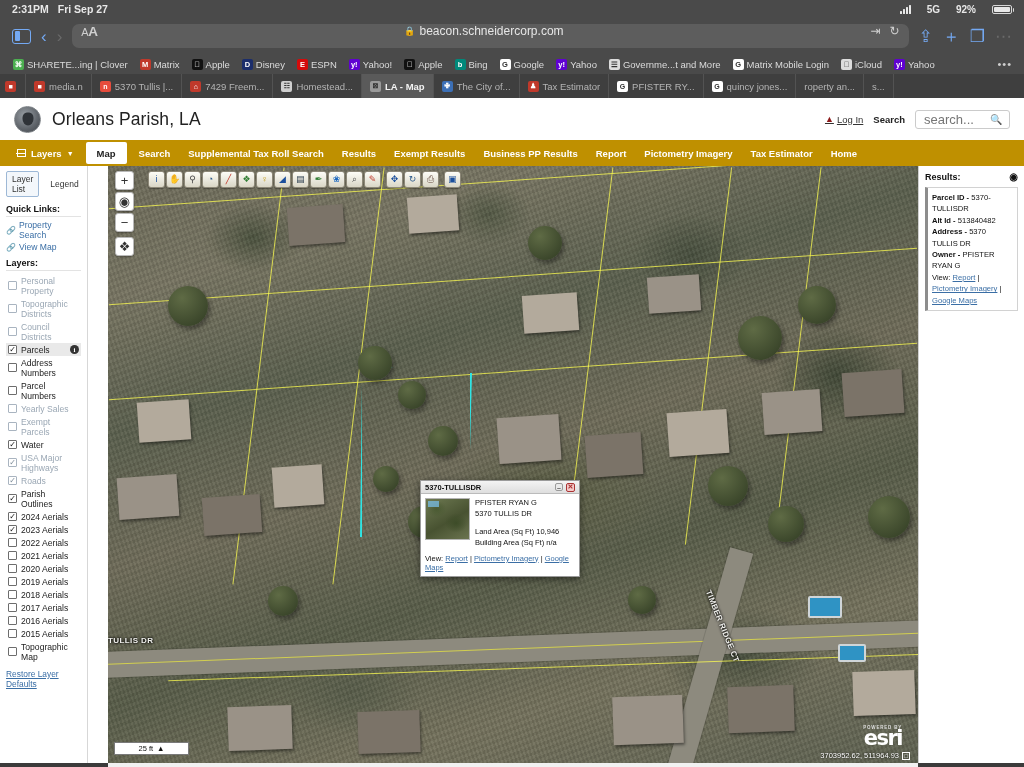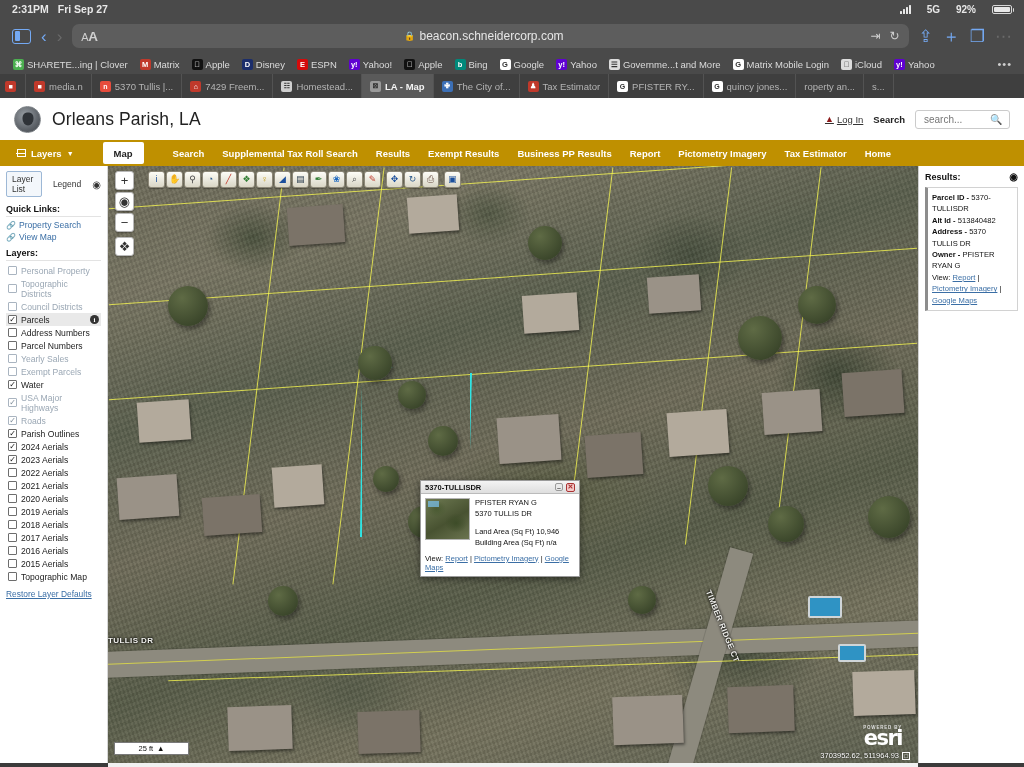--- a/index.html
+++ b/index.html
@@ -29,21 +29,21 @@
 
   .toolbar-row { height:36px; display:flex; align-items:center; padding:0 12px; gap:10px; }
   .tb-icon { color:#74a9f3; font-size:17px; line-height:1; cursor:pointer; user-select:none; }
   .tb-icon.dim { color:#6a6a6a; }
   .sidebar-toggle-ico {
     width:19px;height:15px;border:1.6px solid #74a9f3;border-radius:3px;position:relative;display:inline-block;
   }
   .sidebar-toggle-ico::before{content:"";position:absolute;left:1.5px;top:1.5px;bottom:1.5px;width:5px;background:#74a9f3;border-radius:1px;}
   .url-bar {
     flex:1; height:24px; background:#5d5d5d; border-radius:7px;
-    display:flex; align-items:center; padding:0 9px; gap:8px;
+    display:flex; align-items:flex-start; padding:0 9px; gap:8px;
     color:#e6e6e6; font-size:12px; position:relative;
   }
   .aa { font-size:11px; color:#cfcfcf; letter-spacing:-.5px; }
   .aa b { font-size:13.5px; }
   .url-text { flex:1; text-align:center; display:flex; align-items:center; justify-content:center; gap:4px; }
   .lock { font-size:9px; color:#cfcfcf; }
   .url-right { display:flex; gap:9px; align-items:center; color:#cfcfcf; font-size:12px; }
 
   .fav-row { height:20px; display:flex; align-items:center; padding:0 8px; gap:2px; color:#dcdcdc; font-size:9.5px; overflow:hidden; }
   .fav { display:flex; align-items:center; gap:3px; padding:2px 5px; white-space:nowrap; cursor:pointer; }
@@ -73,41 +73,41 @@
     width:11px;height:13px;background:#2f3338;border-radius:40% 40% 50% 50%;}
   .site-title { font-size:17.5px; color:#222; font-weight:400; letter-spacing:.1px; }
   .head-right { margin-left:auto; display:flex; align-items:center; gap:10px; }
   .login-link { font-size:9.5px; color:#333; text-decoration:underline; display:flex; align-items:center; gap:3px; cursor:pointer;}
   .person-ico { color:#8d1a1a; font-size:9px; }
   .search-word { font-size:9.5px; color:#222; font-weight:bold; cursor:pointer; }
   .search-box {
     width:95px; height:19px; border:1px solid #cbcbcb; border-radius:3px; background:#fff;
     display:flex; align-items:center; padding:0 6px;
   }
-  .search-box input { border:0; outline:0; width:100%; font-size:10px; color:#888; font-family:inherit; background:transparent;}
+  .search-box input { border:0; outline:0; width:100%; font-size:13px; color:#888; font-family:inherit; background:transparent;}
   .mag { font-size:10px; color:#222; }
 
   
   .goldnav {
     background:#bf9000; height:26px; display:flex; align-items:stretch; padding-left:8px; gap:0;
     font-size:9.5px; color:#fff;
   }
   .gn-item { display:flex; align-items:center; padding:0 9px; cursor:pointer; white-space:nowrap; font-weight:bold; }
   .gn-item.layers { gap:5px; }
-  .gn-item.active { background:#fff; color:#222; margin:2px 20px; border-radius:2px; padding:0 11px; }
+  .gn-item.active { background:#fff; color:#222; margin:2px 3px; border-radius:2px; padding:0 11px; }
   .caret { font-size:7px; }
   .layers-ico { width:9px;height:8px;border:1.3px solid #fff;position:relative;display:inline-block;}
   .layers-ico::after{content:"";position:absolute;left:-2px;top:2.5px;width:9px;height:1.3px;background:#fff;}
 
   
   .app-body { position:relative; width:1024px; height:597px; background:#fff; }
 
   
   .layer-panel {
-    position:absolute; left:0; top:0; width:108px; height:597px;
+    position:absolute; left:0; top:0; width:88px; height:597px;
     background:#fff; padding:5px 6px 0 6px; overflow:hidden;
     border-right:1px solid #d7d7d7; z-index:30;
   }
   .lp-tabs { display:flex; align-items:center; gap:6px; margin-bottom:7px; }
   .lp-tab {
     font-size:8.5px; color:#333; padding:2px 5px; border-radius:2px; cursor:pointer;
   }
   .lp-tab.active { border:1px solid #9db8d6; background:#f3f7fb; }
   .lp-close { margin-left:auto; font-size:10px; color:#333; cursor:pointer; }
   .lp-heading { font-size:9px; font-weight:bold; color:#111; margin:3px 0 3px; border-bottom:1px solid #e3e3e3; padding-bottom:2px;}

